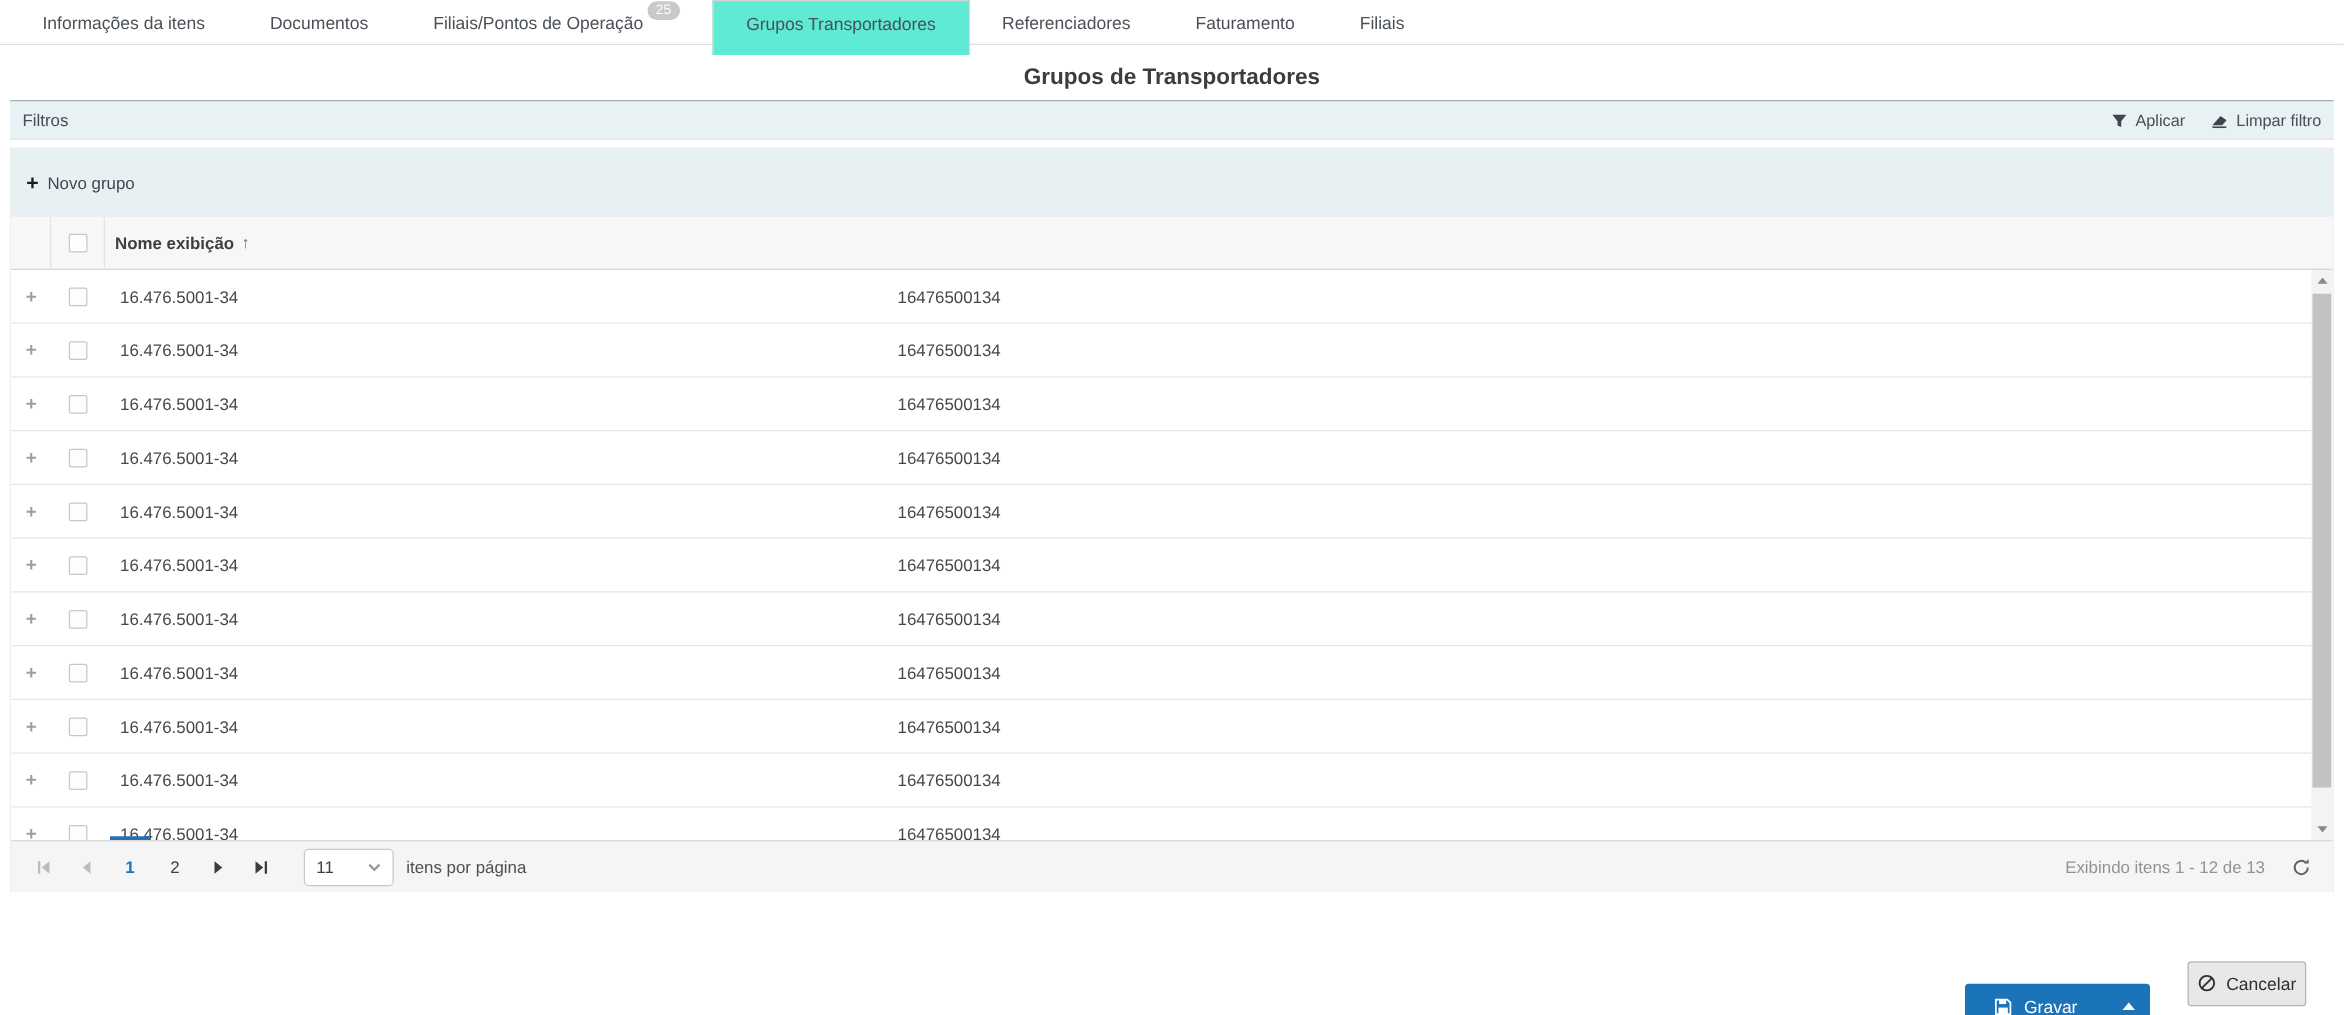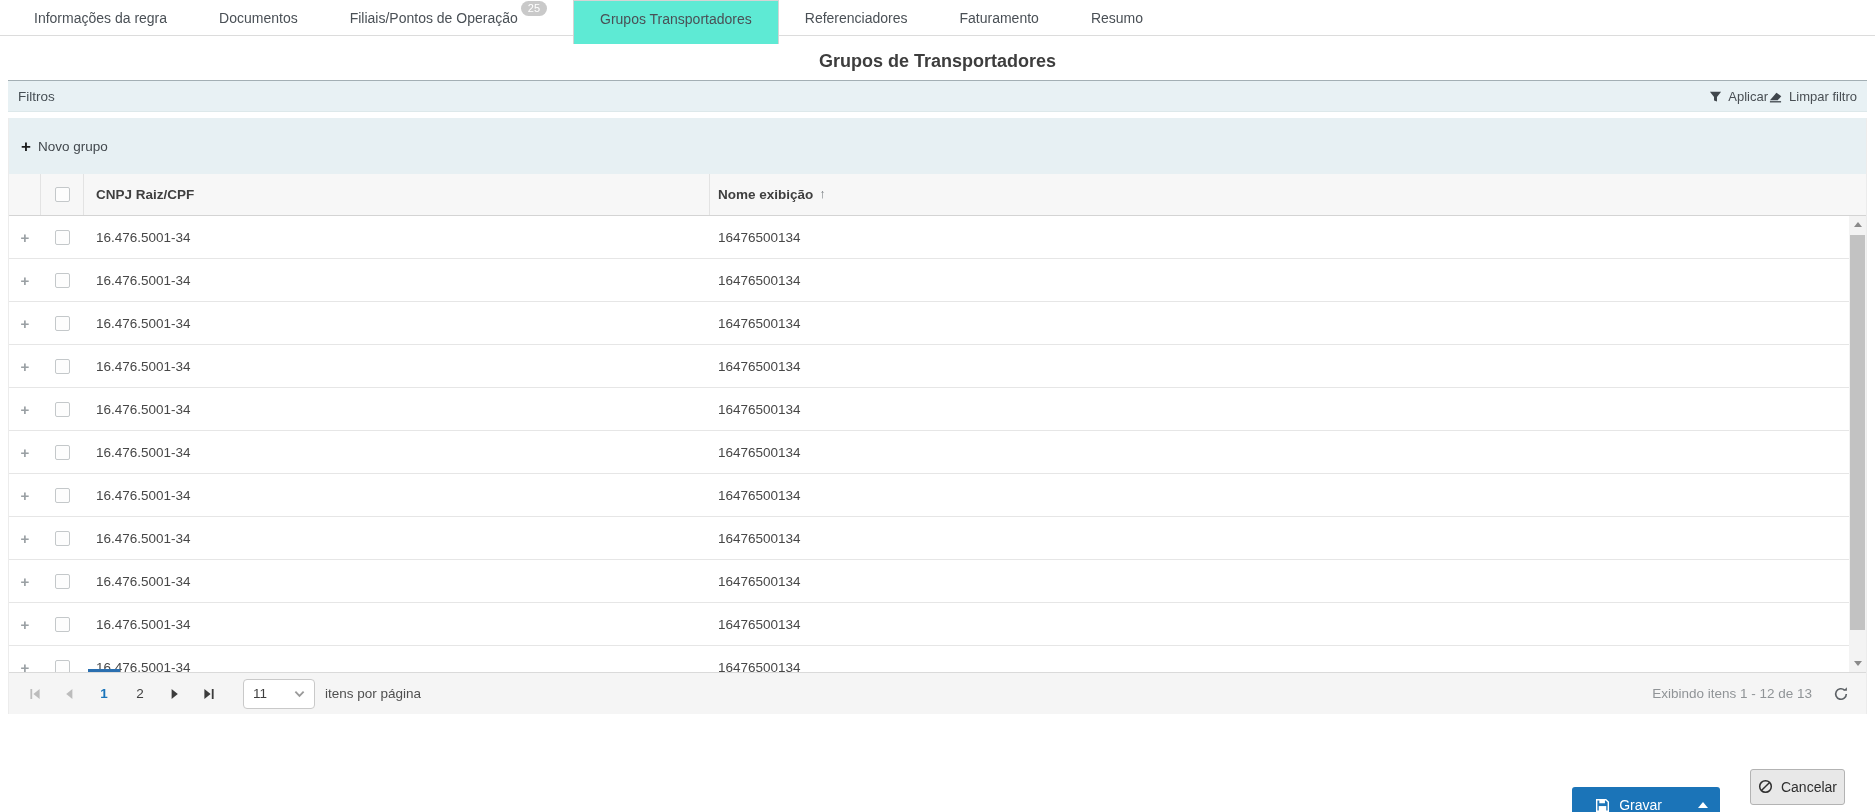--- a/index.html
+++ b/index.html
@@ -16,21 +16,21 @@
   .tab-badge { background:#c9c9c9; color:#fff; border-radius:10px; font-size:11px;
     line-height:15px; padding:0 7px; position:relative; top:-10px; margin-left:3px; }
 
   
   .content { margin:0 8px; }
   .page-title { font-size:18px; font-weight:bold; color:#3d3d3d; margin:15px 2px 9px 2px; line-height:20px;text-align:center; }
 
   .filters-bar { height:32px; background:#e8f1f4; border-top:1px solid #a3afb4; border-bottom:1px solid #dde8ea;
     display:flex; align-items:center; justify-content:space-between; padding:0 10px; margin-bottom:6px; }
   .filters-title { font-size:13.5px; color:#464e54; }
-  .filter-actions { display:flex; align-items:center; }
+  .filter-actions { display:flex; align-items:center; gap:20px; }
   .filter-btn { display:flex; align-items:center; gap:6px; font-size:13px; color:#494f54; cursor:pointer; }
 
   
   .grid { border-left:1px solid #ececec; border-right:1px solid #ececec; }
   .grid-toolbar { height:56px; background:#e7f0f3; display:flex; align-items:center; padding:0 12px; }
   .btn-new-group { display:flex; align-items:center; gap:7px; font-size:13.5px; color:#42484d; cursor:pointer; }
   .plus-bold { font-size:17px; font-weight:bold; color:#1c1c1c; line-height:1; }
 
   .grid-header { display:flex; height:42px; background:#f7f7f7; border-bottom:1px solid #d4d4d4;
     font-weight:bold; font-size:13.5px; color:#3f3f3f; }
@@ -86,40 +86,40 @@
   .btn-cancel { display:flex; align-items:center; gap:8px; height:36px; padding:0 7px;
     background:#e8e8e8; border:1px solid #b3b3b3; border-radius:3px; color:#2f2f2f; font-size:14px; cursor:pointer; }
 
   svg { display:block; }
 </style>
 </head>
 <body>
 
 <div class="tabstrip">
     <div class="tab">
-      <span>Informações da regra</span>
+      <span>Informações da itens</span>
     </div>
     <div class="tab">
       <span>Documentos</span>
     </div>
     <div class="tab">
       <span>Filiais/Pontos de Operação</span>
       <span class="tab-badge">25</span>
     </div>
     <div class="tab active">
       <span>Grupos Transportadores</span>
     </div>
     <div class="tab">
       <span>Referenciadores</span>
     </div>
     <div class="tab">
       <span>Faturamento</span>
     </div>
     <div class="tab">
-      <span>Resumo</span>
+      <span>Filiais</span>
     </div>
   </div>
 
 <div class="content">
 
   <div class="page-title">Grupos de Transportadores</div>
 
   <div class="filters-bar">
     <span class="filters-title">Filtros</span>
     <div class="filter-actions">
@@ -149,23 +149,20 @@
       <span class="btn-new-group">
         <span class="plus-bold">+</span>
         <span>Novo grupo</span>
       </span>
     </div>
 
     <div class="grid-header">
       <div class="hcell col-expand"></div>
       <div class="hcell col-check">
         <span class="checkbox"></span>
-      </div>
-      <div class="hcell col-cnpj">
-        <span>CNPJ Raiz/CPF</span>
       </div>
       <div class="hcell col-nome">
         <span>Nome exibição</span>
         <span class="sort-arrow">↑</span>
       </div>
       <div class="hcell col-scroll"></div>
     </div>
 
     <div class="grid-body">
 

